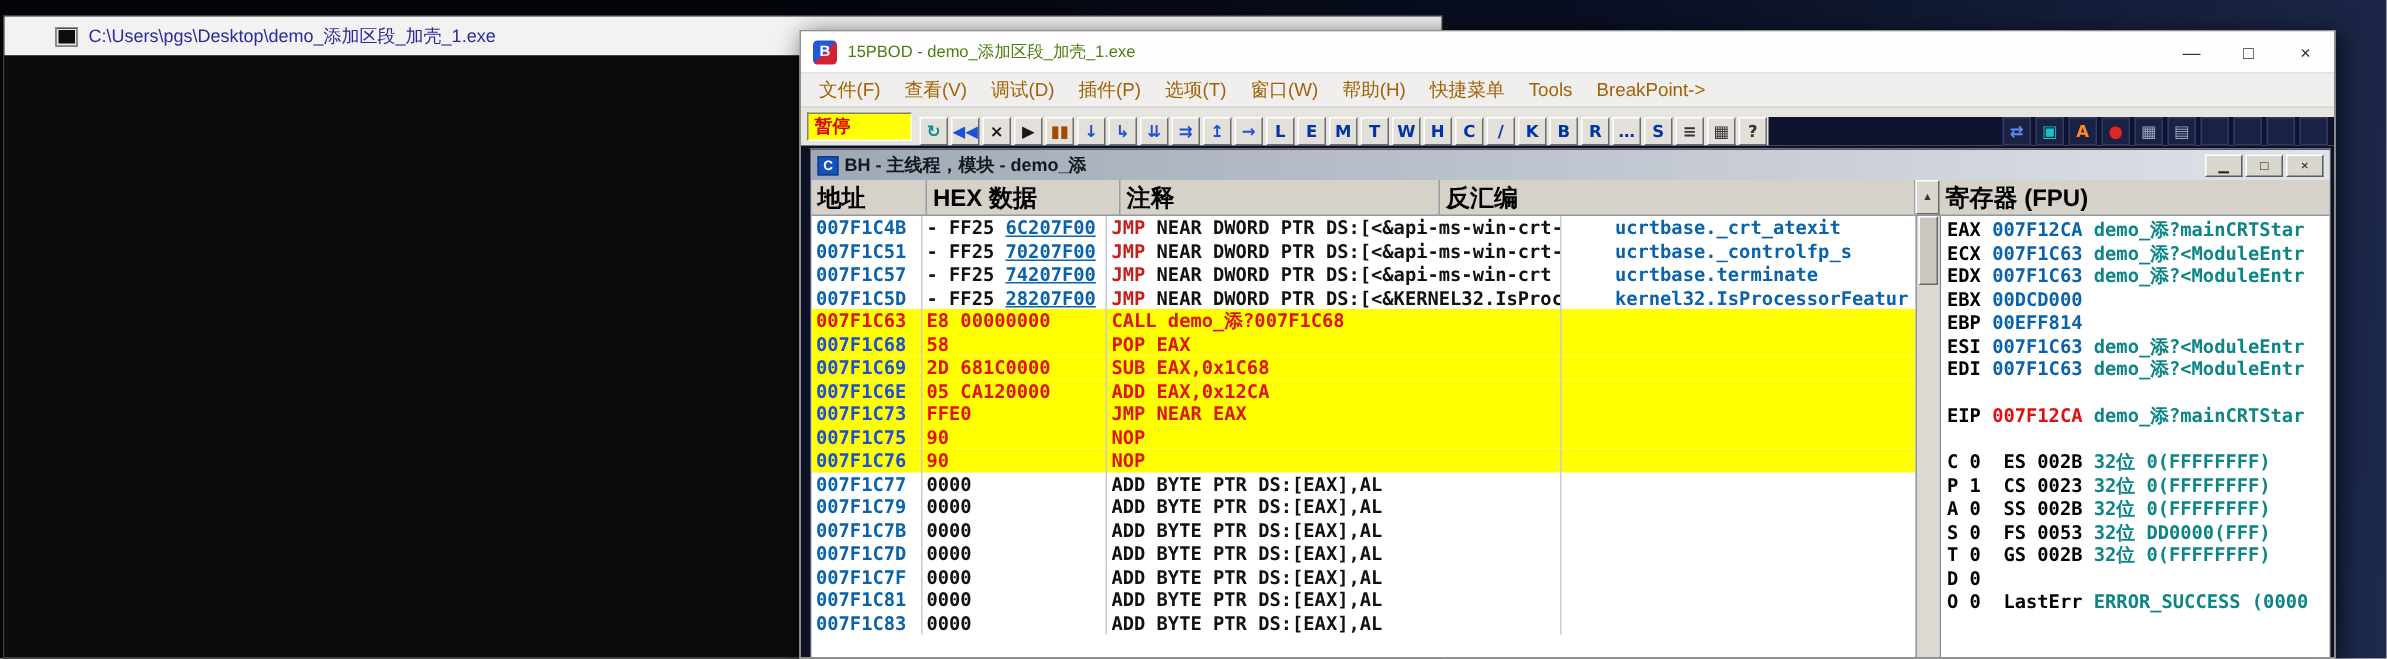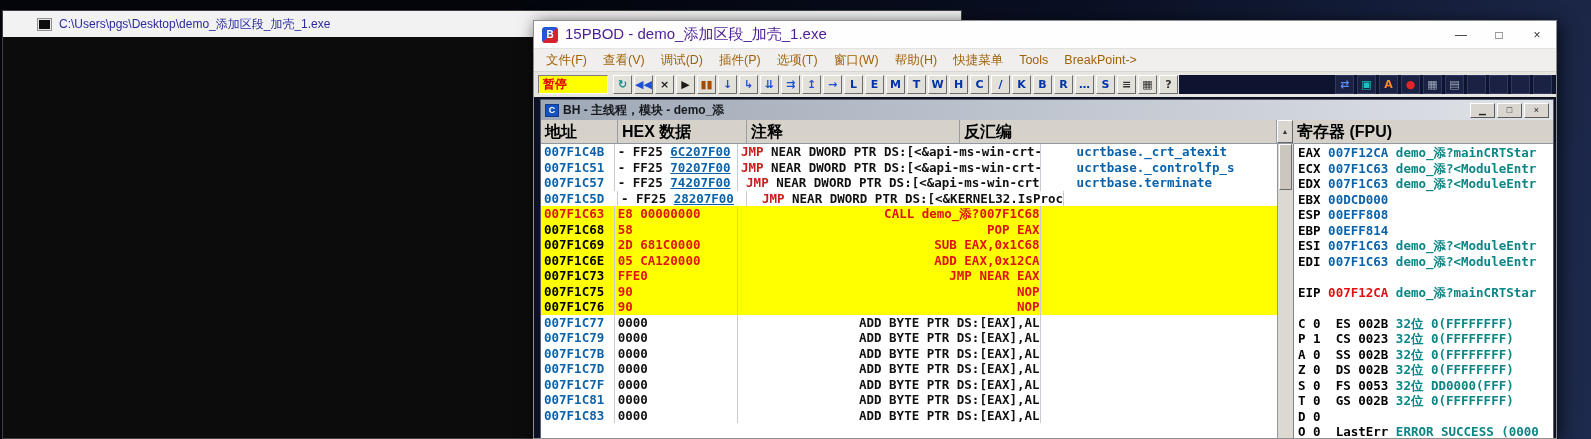--- a/index.html
+++ b/index.html
@@ -23,28 +23,28 @@
   #console-body{height:calc(100% - 26px);background:#0c0c0c;}
 
   
   #main-window{position:absolute;left:533px;top:20px;width:1024px;height:419px;z-index:2;
     background:#ebe9e6;border:1px solid #8f8f8f;box-shadow:3px 3px 16px rgba(0,0,0,.7);
     box-sizing:border-box;display:flex;flex-direction:column;}
   #main-titlebar{flex:0 0 27px;background:#fefefe;display:flex;align-items:center;}
   #app-logo{width:16px;height:16px;margin:0 7px 0 8px;border-radius:3px;
     background:linear-gradient(135deg,#2257d6 48%,#d6222f 52%);color:#fff;font-size:10px;
     font-weight:bold;display:flex;align-items:center;justify-content:center;}
-  #main-title{font-size:15px;color:#4c1d95;white-space:nowrap;}
+  #main-title{font-size:11px;color:#4d7c0f;white-space:nowrap;}
   #main-titlebar .w10btn{color:#333;width:38px;}
 
   #menubar{flex:0 0 22px;display:flex;align-items:center;background:#f0efed;
     padding-left:4px;border-top:1px solid #e2e2e2;}
   .menu-item{padding:2px 8px;font-size:12.5px;color:#a16207;white-space:nowrap;}
 
-  #toolbar{flex:0 0 25px;display:flex;align-items:center;background:#e7e5e0;
+  #toolbar{flex:0 0 25px;display:flex;align-items:flex-end;background:#e7e5e0;
     border-top:1px solid #d8d6d0;}
   #status-box{align-self:center;width:64px;height:17px;margin:0 4px;background:#ffff00;
     color:#e00000;font-weight:bold;font-size:12px;display:flex;align-items:center;
     padding-left:4px;border:1px solid;border-color:#808080 #ffffff #ffffff #808080;}
   #tb-left{display:flex;align-items:center;}
   .tb{width:19px;height:19px;margin:0 1px;background:#e3e0da;border:1px solid;
     border-color:#ffffff #6d6d6d #6d6d6d #ffffff;display:flex;align-items:center;
     justify-content:center;font-size:11px;font-weight:bold;
     font-family:"DejaVu Sans",sans-serif;box-sizing:border-box;}
   #tb-dark{flex:1;background:#0e1430;display:flex;align-items:center;
@@ -77,27 +77,27 @@
     justify-content:center;font-size:7px;color:#333;}
   .hr{flex:1;border-right:none;}
 
   #cpu-body{flex:1;display:flex;overflow:hidden;}
   #rows{width:736px;background:#fff;}
   .row{display:flex;height:15.5px;align-items:stretch;}
   .c{height:100%;box-sizing:border-box;padding-left:3px;border-right:1px solid #c9ccd4;
     font:bold 12.5px/15.5px "DejaVu Sans Mono",monospace;white-space:pre;overflow:hidden;}
   .c.a{width:77px;color:var(--blue);}
   .c.h{width:129px;color:#111;}
-  .c.d{width:317px;color:#111;text-align:right;}
+  .c.d{width:317px;color:#111;}
   .c.cm{width:213px;border-right:none;color:var(--blue);margin-left:33px;}
   .u{color:var(--blue);text-decoration:underline;}
   .row.import .mn{color:#c81e1e;}
   .row.patch,.row.patch-sel{background:#ffff00;}
   .row.patch .c.h,.row.patch .c.d{color:var(--red);}
-  .row.patch .c.a{color:#000000;}
+  .row.patch .c.a{color:#1d4ed8;}
   .row.patch-sel .c.a,.row.patch-sel .c.h,.row.patch-sel .c.d,
   .row.patch-sel .mn,.row.patch-sel .c.cm{color:var(--red);}
 
   #vscroll{width:16px;background:#dcd9d2;border-left:1px solid #9298a2;position:relative;
     box-sizing:border-box;}
   #vthumb{position:absolute;top:0;left:1px;width:13px;height:46px;background:#cbc7bf;
     border:1px solid;border-color:#fff #6a6a6a #6a6a6a #fff;box-sizing:border-box;}
   #regpane{flex:1;background:#fff;border-left:1px solid #80858f;padding:1px 0 0 4px;
     overflow:hidden;}
   .regline{font:bold 12.5px/15.5px "DejaVu Sans Mono",monospace;white-space:pre;color:#000;}
@@ -303,20 +303,21 @@
             <div class="row import">
               <div class="c a">007F1C57</div>
               <div class="c h"><span class="hx">- FF25 </span><span class="u">74207F00</span></div>
               <div class="c d"><span class="mn">JMP</span><span class="ops"> NEAR DWORD PTR DS:[&lt;&amp;api-ms-win-crt</span></div>
               <div class="c cm">ucrtbase.terminate</div>
             </div>
             <div class="row import">
               <div class="c a">007F1C5D</div>
               <div class="c h"><span class="hx">- FF25 </span><span class="u">28207F00</span></div>
               <div class="c d"><span class="mn">JMP</span><span class="ops"> NEAR DWORD PTR DS:[&lt;&amp;KERNEL32.IsProc</span></div>
+              <div class="c cm">kernel32.IsProcessorFeatur</div>
             </div>
             <div class="row patch-sel">
               <div class="c a">007F1C63</div>
               <div class="c h"><span class="hx">E8 00000000</span></div>
               <div class="c d"><span class="mn">CALL</span><span class="ops"> demo_添?007F1C68</span></div>
               <div class="c cm"></div>
             </div>
             <div class="row patch">
               <div class="c a">007F1C68</div>
               <div class="c h"><span class="hx">58</span></div>
@@ -397,31 +398,29 @@
             </div>
           </div>
         <div id="vscroll">
           <div id="vthumb"></div>
         </div>
         <div id="regpane">
             <div class="regline"><span class="rn">EAX </span><span class="rv">007F12CA</span><span class="rs"> demo_添?mainCRTStar</span></div>
             <div class="regline"><span class="rn">ECX </span><span class="rv">007F1C63</span><span class="rs"> demo_添?&lt;ModuleEntr</span></div>
             <div class="regline"><span class="rn">EDX </span><span class="rv">007F1C63</span><span class="rs"> demo_添?&lt;ModuleEntr</span></div>
             <div class="regline"><span class="rn">EBX </span><span class="rv">00DCD000</span></div>
-            <div class="regline"><span class="rn">ESP </span><span class="rv">00EFF808</span></div>
             <div class="regline"><span class="rn">EBP </span><span class="rv">00EFF814</span></div>
             <div class="regline"><span class="rn">ESI </span><span class="rv">007F1C63</span><span class="rs"> demo_添?&lt;ModuleEntr</span></div>
             <div class="regline"><span class="rn">EDI </span><span class="rv">007F1C63</span><span class="rs"> demo_添?&lt;ModuleEntr</span></div>
             <div class="regline">&nbsp;</div>
             <div class="regline"><span class="rn">EIP </span><span class="rip">007F12CA</span><span class="rs"> demo_添?mainCRTStar</span></div>
             <div class="regline">&nbsp;</div>
             <div class="regline"><span class="rn">C 0  </span><span class="rn">ES </span><span class="rn">002B </span><span class="rs">32位 </span><span class="rs">0(FFFFFFFF)</span></div>
             <div class="regline"><span class="rn">P 1  </span><span class="rn">CS </span><span class="rn">0023 </span><span class="rs">32位 </span><span class="rs">0(FFFFFFFF)</span></div>
             <div class="regline"><span class="rn">A 0  </span><span class="rn">SS </span><span class="rn">002B </span><span class="rs">32位 </span><span class="rs">0(FFFFFFFF)</span></div>
-            <div class="regline"><span class="rn">Z 0  </span><span class="rn">DS </span><span class="rn">002B </span><span class="rs">32位 </span><span class="rs">0(FFFFFFFF)</span></div>
             <div class="regline"><span class="rn">S 0  </span><span class="rn">FS </span><span class="rn">0053 </span><span class="rs">32位 </span><span class="rs">DD0000(FFF)</span></div>
             <div class="regline"><span class="rn">T 0  </span><span class="rn">GS </span><span class="rn">002B </span><span class="rs">32位 </span><span class="rs">0(FFFFFFFF)</span></div>
             <div class="regline"><span class="rn">D 0</span></div>
             <div class="regline"><span class="rn">O 0  </span><span class="rn">LastErr </span><span class="rs">ERROR_SUCCESS </span><span class="rs">(0000</span></div>
           </div>
       </div>
     </div>
   </div>
 </div>
 

